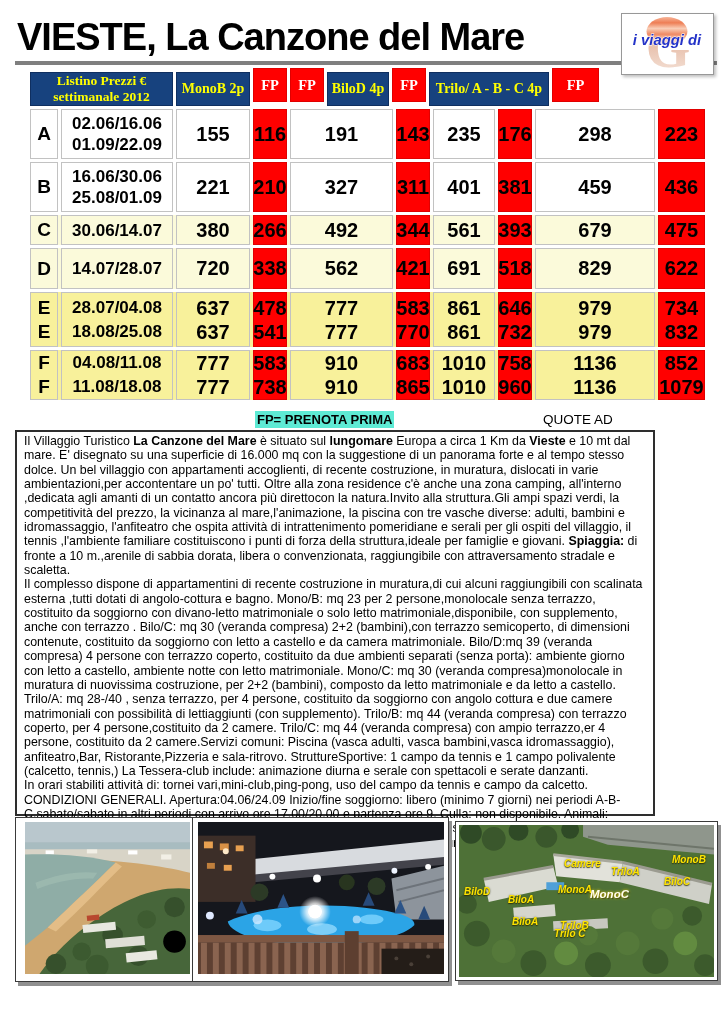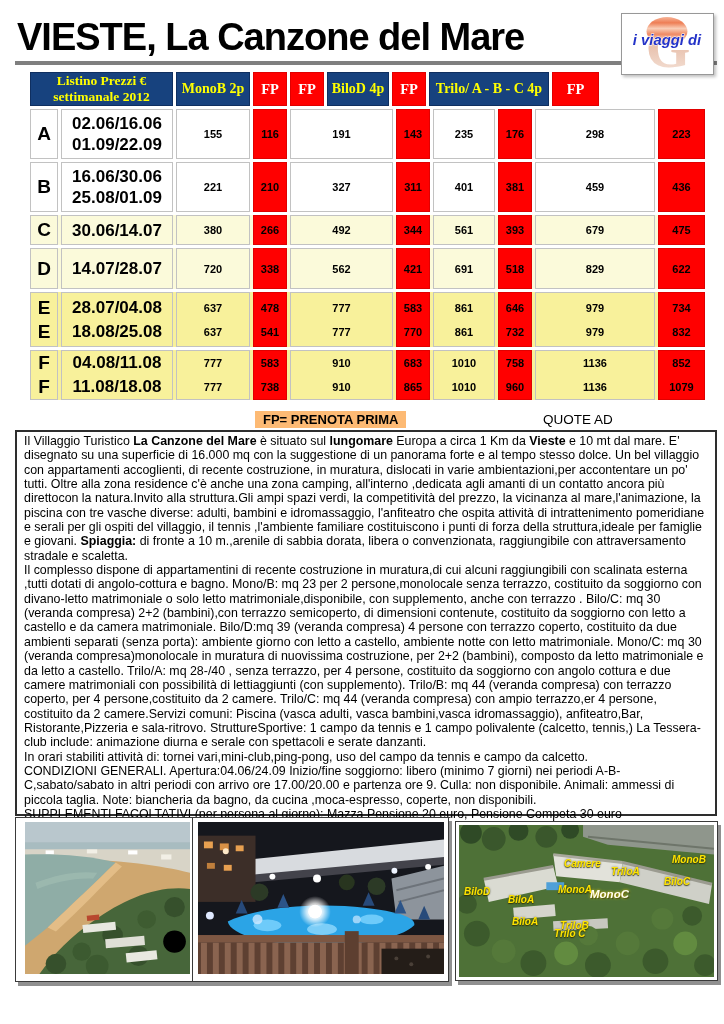--- a/index.html
+++ b/index.html
@@ -5,40 +5,40 @@
   html,body{margin:0;padding:0;background:#ffffff;}
   body{width:724px;height:1024px;position:relative;font-family:"Liberation Sans",sans-serif;color:#000;overflow:hidden;}
 
   .page-title{position:absolute;left:17px;top:16px;font-size:38px;font-weight:bold;letter-spacing:-1px;white-space:nowrap;}
   .title-rule{position:absolute;left:15px;top:61px;width:702px;height:4px;background:#7f7f7f;}
 
   .logo-box{position:absolute;left:621px;top:13px;width:91px;height:60px;background:#fff;border:1px solid #989898;box-shadow:2px 2px 3px rgba(0,0,0,.25);z-index:8;}
 
   
   .price-table{position:absolute;left:30px;top:72px;display:flex;flex-direction:column;gap:3px;z-index:2;}
-  .t-row{display:flex;gap:3px;align-items:center;}
+  .t-row{display:flex;gap:3px;align-items:flex-start;}
   .cell{box-sizing:border-box;border:1px solid #c2c2c2;display:flex;flex-direction:column;align-items:center;justify-content:center;text-align:center;}
   .wL{width:28px}.wD{width:112px}.w1{width:74px}.wF1{width:34px}.w2{width:103px}.wF2{width:34px}.w3{width:62px}.wF3{width:34px}.w4{width:120px}.wF4{width:47px}
   .head{background:#17427e;color:#ffff00;font-family:"Liberation Serif",serif;font-weight:bold;font-size:14px;line-height:1.15;height:34px;border-color:#0f2f60;}
   .head.first{width:143px;font-size:13.5px;padding:0 6px;}
   .fp{background:#ff0000;border-color:#e00000;}
   .head.fp{color:#ffffff;margin:-4px 0;font-size:14.5px;z-index:1;}
   .rowbg-w{background:#ffffff}.rowbg-p{background:#fbfada}.rowbg-y{background:#f8f19b}
   .cell.bgw{background:#ffffff}.cell.bgp{background:#fbfada}.cell.bgy{background:#f8f19b}
   .hA{height:50px}.hB{height:50px}.hC{height:30px}.hD{height:41px}.hE{height:55px}.hF{height:50px}
   .letter{font-size:19px;font-weight:bold;}
   .dates{font-size:17px;font-weight:bold;line-height:21px;}
-  .price{font-size:11px;font-weight:bold;}
+  .price{font-size:20px;font-weight:bold;}
   .line2{line-height:24px;}
 
-  .fp-note{position:absolute;left:255px;top:411px;background:#fdba74;color:#000;font-weight:bold;font-size:13px;padding:1px 8px;}
+  .fp-note{position:absolute;left:255px;top:411px;background:#5eead4;color:#000;font-weight:bold;font-size:13px;padding:1px 2px;}
   .quote-note{position:absolute;left:543px;top:412px;font-size:13.5px;}
 
   
-  .desc-box{position:absolute;left:15px;top:430px;width:702px;height:386px;border:2px solid #2e2e2e;box-sizing:border-box;padding:2px 7px;font-size:12.4px;line-height:14.35px;background:#fff;}
+  .desc-box{position:absolute;left:15px;top:430px;width:640px;height:386px;border:2px solid #2e2e2e;box-sizing:border-box;padding:2px 7px;font-size:12.4px;line-height:14.35px;background:#fff;}
   .desc-box p{margin:0;}
   .b{font-weight:bold;}
 
   
   .pbox{position:absolute;border:1px solid #3a3a3a;background:#fff;box-sizing:border-box;box-shadow:3px 4px 0 #909090;}
   .pb1{left:15px;top:817px;width:178px;height:165px;padding:4px 2px 7px 9px;}
   .pb2{left:192px;top:817px;width:257px;height:165px;padding:4px 4px 7px 5px;}
   .pb3{left:455px;top:821px;width:263px;height:160px;padding:3px;}
   .pbox svg{display:block;width:100%;height:100%;}
   .map-label{position:absolute;color:#ffe400;font-weight:bold;font-style:italic;font-size:10px;white-space:nowrap;text-shadow:0 1px 1px rgba(40,40,0,.8),0 0 2px rgba(60,60,0,.6);z-index:3;}

